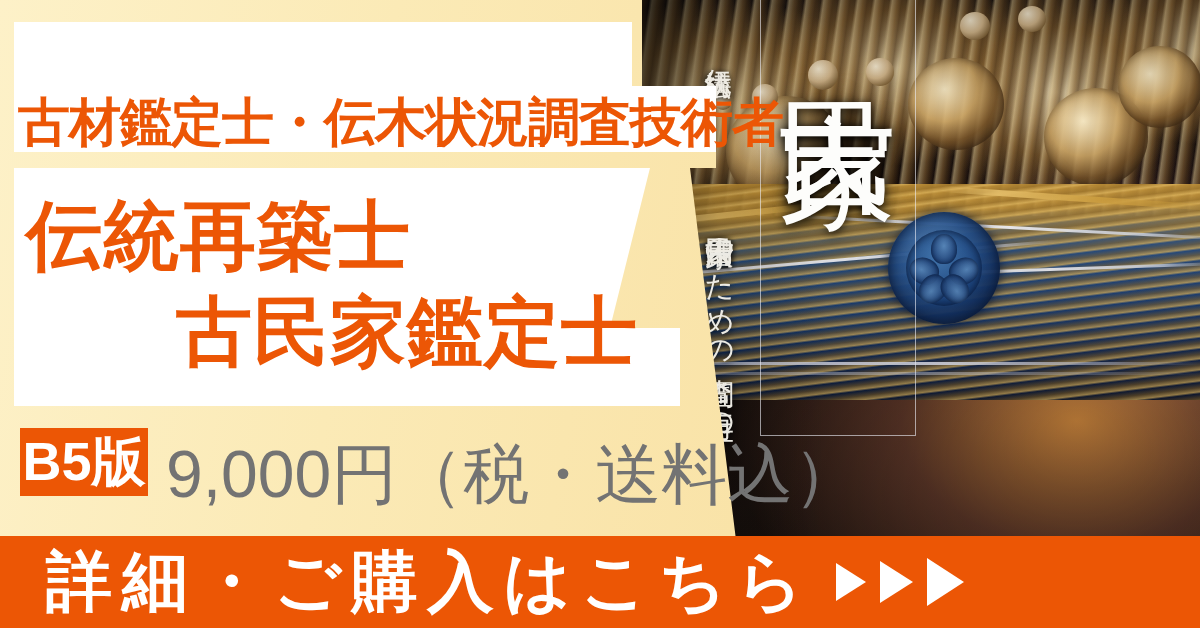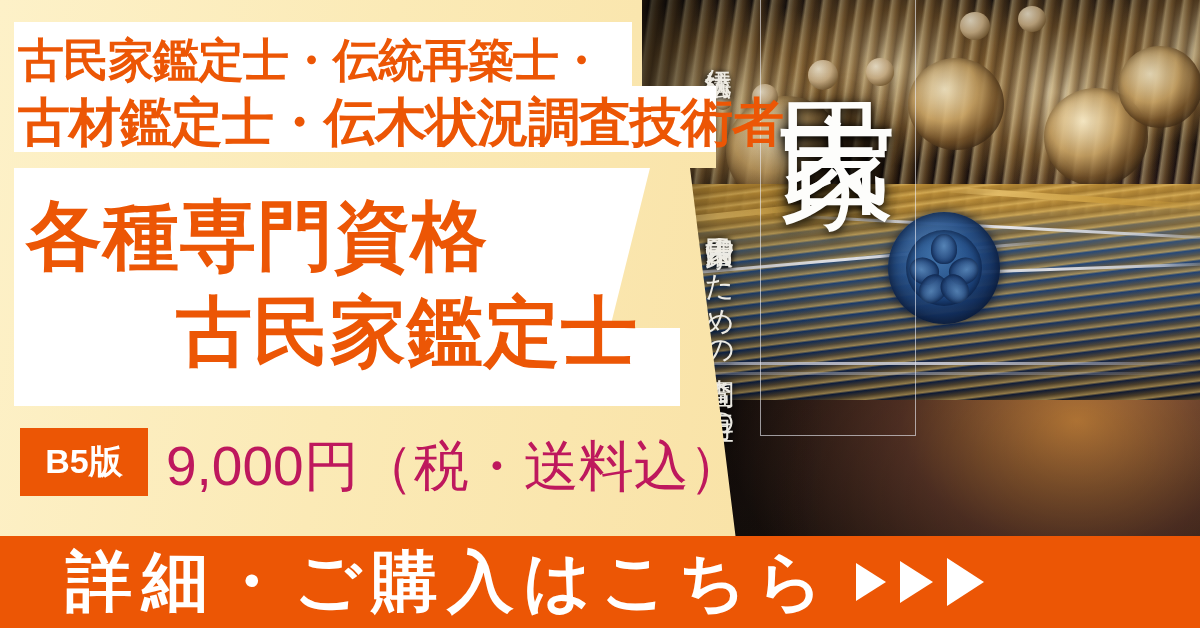--- a/index.html
+++ b/index.html
@@ -230,45 +230,45 @@
     position:absolute;
     left:0; top:406px; width:760px; height:114px;
   }
   .badge{
     position:absolute;
     left:20px; top:22px;
     width:128px; height:68px;
     background:#ec5605;
     display:flex; align-items:center; justify-content:center;
     color:#ffffff;
-    font-size:34px;
+    font-size:54px;
     font-weight:700;
     letter-spacing:0px;
     font-family:"Liberation Sans","DejaVu Sans",sans-serif;
   }
   .price-text{
     position:absolute;
     left:166px; top:24px;
-    color:#be185d;
-    font-size:55px;
+    color:#737373;
+    font-size:66px;
     font-weight:400;
     white-space:nowrap;
     letter-spacing:0px;
     font-family:"Liberation Sans","DejaVu Sans",sans-serif;
   }
 
   
   .cta{
     position:absolute;
     left:0; bottom:0; width:1200px; height:92px;
     background:#ec5605;
     display:flex; align-items:center;
   }
   .cta-text{
-    margin-left:66px;
+    margin-left:46px;
     color:#ffffff;
     font-size:66px;
     font-weight:700;
     letter-spacing:10px;
     white-space:nowrap;
     font-family:"Liberation Sans","DejaVu Sans",sans-serif;
   }
   .cta-arrows{
     display:flex; align-items:center; gap:14px;
     margin-left:22px;
@@ -334,24 +334,23 @@
 
   <div class="book-title">古民家</div>
   <div class="book-sub book-sub-a">伝統構法</div>
   <div class="book-sub book-sub-b">古民家活用のための調査と再生の</div>
 
   <div class="wedge"></div>
 
   <div class="panel panel-top"></div>
   <div class="panel panel-mid"></div>
 
-  <div class="head-line head-1">古民家鑑定士・伝統再築士・</div>
   <div class="head-line head-2">古材鑑定士・伝木状況調査技術者</div>
 
-  <div class="big-line big-1">各種専門資格</div>
+  <div class="big-line big-1">伝統再築士</div>
   <div class="big-line big-2">古民家鑑定士</div>
 
   <div class="price-row">
     <div class="badge">B5版</div>
     <div class="price-text">9,000円（税・送料込）</div>
   </div>
 
   <div class="cta">
     <div class="cta-text">詳細・ご購入はこちら</div>
     <div class="cta-arrows">

